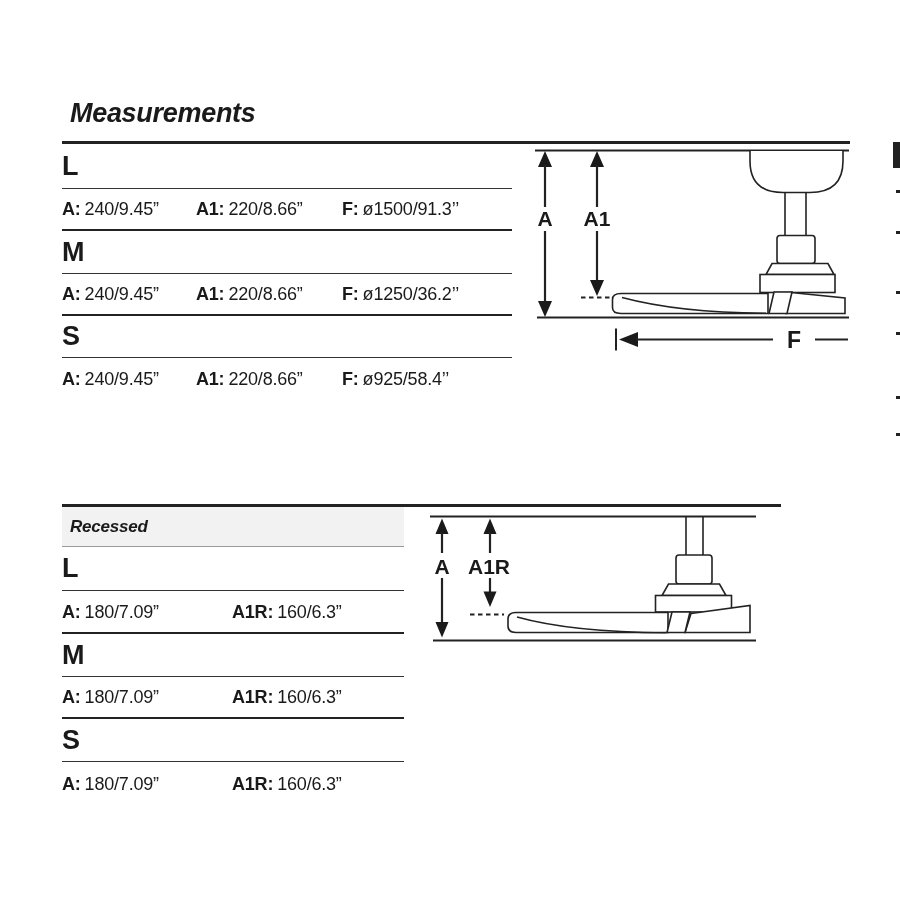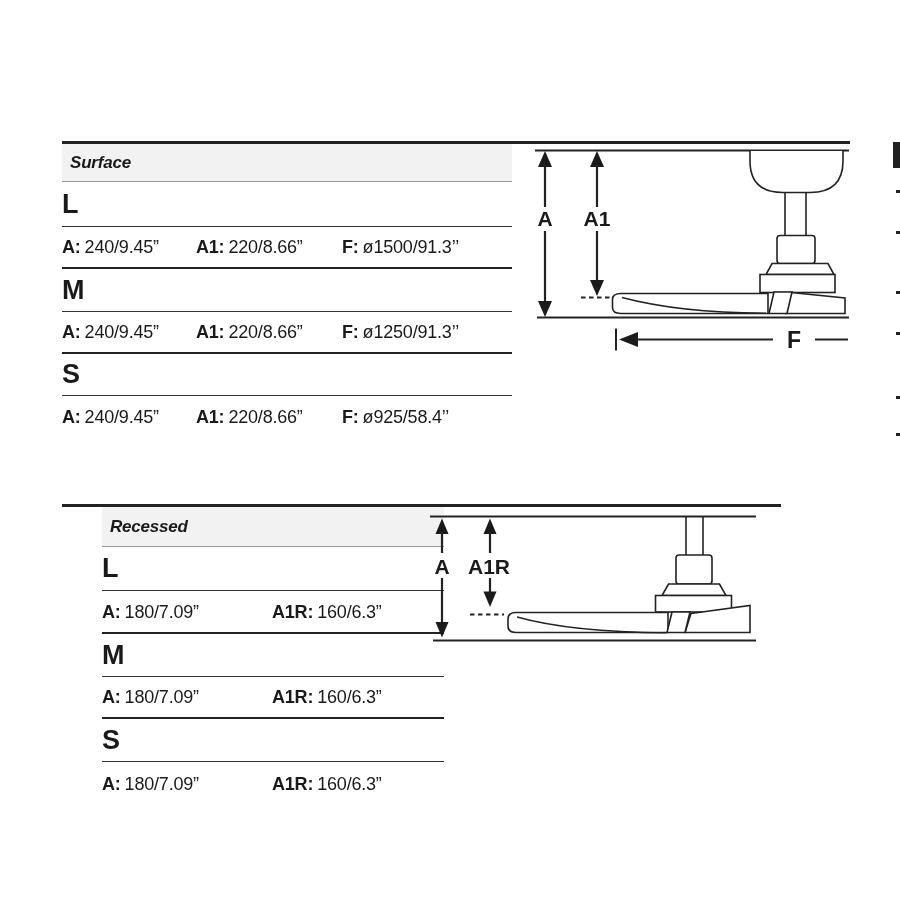--- a/index.html
+++ b/index.html
@@ -68,42 +68,42 @@
   }
 
   
   .edge-art { background: #222; }
 </style>
 </head>
 <body>
 
 <div id="page">
 
+  <div class="abs page-title">Measurements</div>
 
   <div class="abs rule" style="left:62px; top:141px; width:788px;"></div>
 
   <div class="abs spec-table" style="left:62px; top:144px; width:450px;">
-    <div class="thead" style="height:38px;">Surface</div>
 
     <div class="size-row" style="height:45px;">
       <span>L</span>
     </div>
     <div class="vals-row" style="height:42px;">
       <span class="spec" style="left:0;"><b>A:</b><span>240/9.45”</span></span>
       <span class="spec" style="left:134px;"><b>A1:</b><span>220/8.66”</span></span>
       <span class="spec" style="left:280px;"><b>F:</b><span>ø1500/91.3’’</span></span>
     </div>
 
     <div class="size-row" style="height:43px;">
       <span>M</span>
     </div>
     <div class="vals-row" style="height:42px;">
       <span class="spec" style="left:0;"><b>A:</b><span>240/9.45”</span></span>
       <span class="spec" style="left:134px;"><b>A1:</b><span>220/8.66”</span></span>
-      <span class="spec" style="left:280px;"><b>F:</b><span>ø1250/91.3’’</span></span>
+      <span class="spec" style="left:280px;"><b>F:</b><span>ø1250/36.2’’</span></span>
     </div>
 
     <div class="size-row" style="height:42px;">
       <span>S</span>
     </div>
     <div class="vals-row last" style="height:42px;">
       <span class="spec" style="left:0;"><b>A:</b><span>240/9.45”</span></span>
       <span class="spec" style="left:134px;"><b>A1:</b><span>220/8.66”</span></span>
       <span class="spec" style="left:280px;"><b>F:</b><span>ø925/58.4’’</span></span>
     </div>
@@ -149,21 +149,21 @@
       <line class="ln" x1="616" y1="328.5" x2="616" y2="350.5" stroke-width="2"></line>
       <polygon class="ah" points="619,339.5 638,332 638,347"></polygon>
       <line class="ln" x1="636" y1="339.5" x2="773" y2="339.5" stroke-width="2.2"></line>
       <text x="794" y="348" text-anchor="middle" font-size="23">F</text>
       <line class="ln" x1="815" y1="339.5" x2="848" y2="339.5" stroke-width="2.2"></line>
     </g>
   </svg>
 
   <div class="abs rule" style="left:62px; top:504px; width:719px;"></div>
 
-  <div class="abs spec-table" style="left:62px; top:507px; width:342px;margin-left:40px;">
+  <div class="abs spec-table" style="left:62px; top:507px; width:342px;">
     <div class="thead" style="height:40px;">Recessed</div>
 
     <div class="size-row" style="height:44px;">
       <span>L</span>
     </div>
     <div class="vals-row" style="height:43px;">
       <span class="spec" style="left:0;"><b>A:</b><span>180/7.09”</span></span>
       <span class="spec" style="left:170px;"><b>A1R:</b><span>160/6.3”</span></span>
     </div>
 

